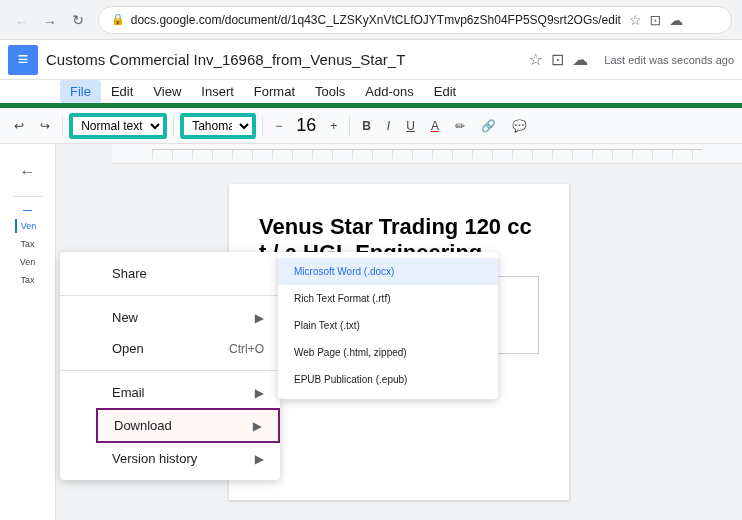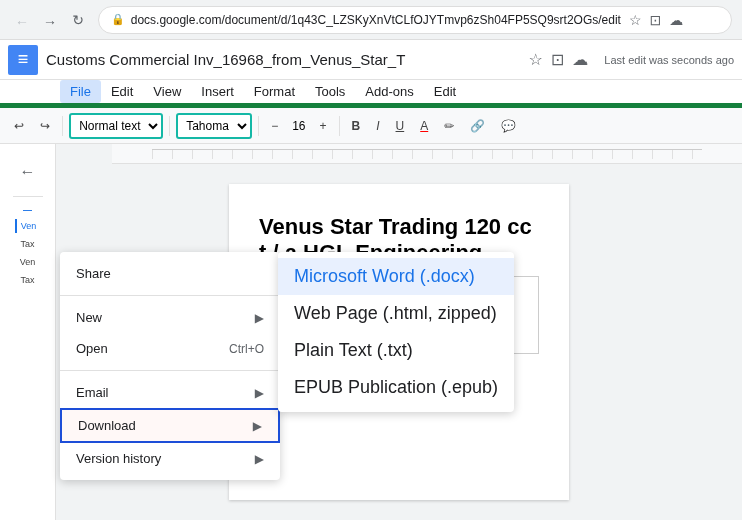--- a/index.html
+++ b/index.html
@@ -142,21 +142,21 @@
       border-radius: 3px;
       font-size: 12px;
       color: #444;
       display: flex;
       align-items: center;
       gap: 2px;
     }
     .toolbar-select {
       height: 26px;
       padding: 0 4px;
-      border: 2px solid #14b8a6;
+      border: 4px solid #14b8a6;
       border-radius: 3px;
       background: white;
       font-size: 12px;
       cursor: pointer;
     }
     .toolbar-divider {
       width: 1px;
       height: 20px;
       background: #e0e0e0;
       margin: 0 2px;
@@ -272,58 +272,59 @@
     }
     .file-menu-item {
       padding: 8px 16px;
       cursor: pointer;
       display: flex;
       align-items: center;
       justify-content: space-between;
       font-size: 13px;
       color: #202124;
       position: relative;
+      margin-left: 36px;
     }
     .file-menu-item .shortcut {
       color: #5f6368;
       font-size: 12px;
     }
     .file-menu-item .arrow {
       color: #5f6368;
       font-size: 12px;
     }
     .file-menu-divider {
       height: 1px;
       background: #e0e0e0;
       margin: 6px 0;
     }
     .file-menu-item.highlighted {
       background: #f1f3f4;
     }
     .file-menu-item.download-item {
-      border: 2px solid #1d4ed8;
+      border: 2px solid #701a75;
       background: #fff8f7;
     }
 
     
     .download-submenu {
       position: absolute;
       top: 108px;
       left: 278px;
       background: white;
       box-shadow: 0 2px 10px rgba(0,0,0,0.2);
       border-radius: 4px;
       min-width: 220px;
       z-index: 200;
       padding: 6px 0;
     }
     .download-submenu-item {
       padding: 8px 16px;
       cursor: pointer;
-      font-size: 18px;
+      font-size: 10px;
       color: #202124;
     }
     .download-submenu-item.highlighted {
       background: #e8f0fe;
       color: #1a73e8;
     }
   </style>
 </head>
 <body>
 
@@ -372,21 +373,21 @@
   <div class="toolbar-divider"></div>
   <select class="toolbar-select">
     <option>Normal text</option>
   </select>
   <div class="toolbar-divider"></div>
   <select class="toolbar-select" style="width:76px;">
     <option>Tahoma</option>
   </select>
   <div class="toolbar-divider"></div>
   <button class="toolbar-btn">−</button>
-  <span style="font-size:12px; padding:0 4px;text-align:center;">16</span>
+  <span style="font-size:18px; padding:0 4px;text-align:center;">16</span>
   <button class="toolbar-btn">+</button>
   <div class="toolbar-divider"></div>
   <button class="toolbar-btn bold-btn" style="font-weight:bold;">B</button>
   <button class="toolbar-btn italic-btn" style="font-style:italic;">I</button>
   <button class="toolbar-btn underline-btn" style="text-decoration:underline;">U</button>
   <button class="toolbar-btn" style="text-decoration: underline; text-decoration-color: red;">A</button>
   <button class="toolbar-btn">✏</button>
   <button class="toolbar-btn">🔗</button>
   <button class="toolbar-btn">💬</button>
 </div>
@@ -445,18 +446,19 @@
     </div>
     <div class="file-menu-item">
       <span>Version history</span>
       <span class="arrow">▶</span>
     </div>
 
   </div>
 
   <div class="download-submenu">
     <div class="download-submenu-item highlighted">Microsoft Word (.docx)</div>
+    <div class="download-submenu-item">Rich Text Format (.rtf)</div>
+    <div class="download-submenu-item">Plain Text (.txt)</div>
     <div class="download-submenu-item">Web Page (.html, zipped)</div>
-    <div class="download-submenu-item">Plain Text (.txt)</div>
     <div class="download-submenu-item">EPUB Publication (.epub)</div>
   </div>
 
 </div>
 
 </body></html>

